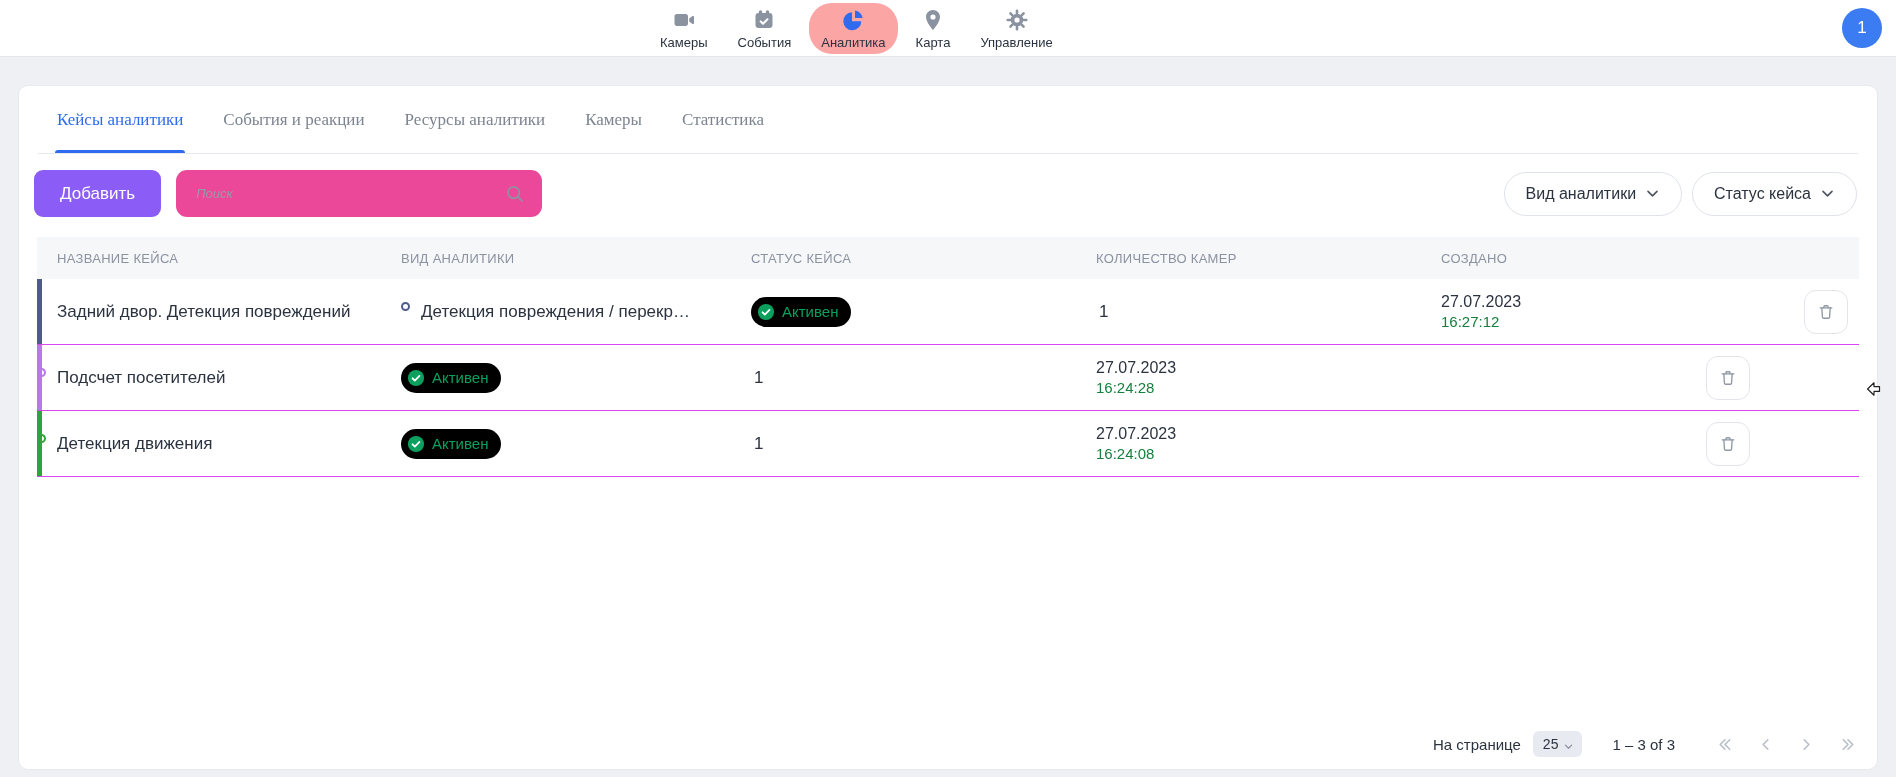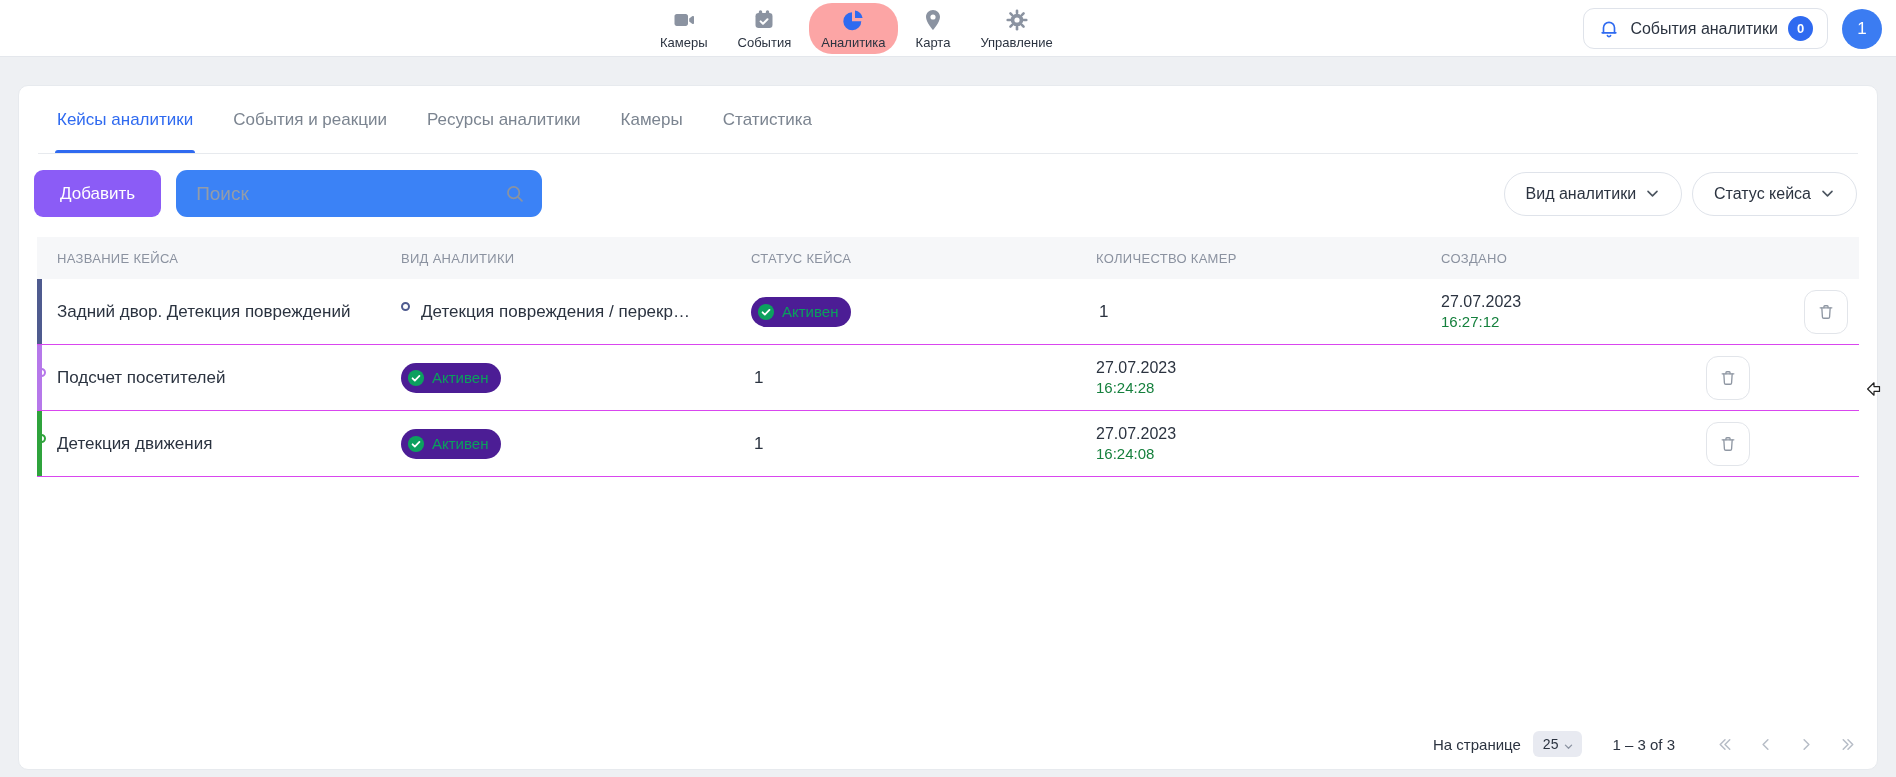--- a/index.html
+++ b/index.html
@@ -53,39 +53,39 @@
   }
 
   
   .card {
     position:absolute; left:18px; right:18px; top:85px; bottom:7px;
     background:#fff; border:1px solid #e7eaee; border-radius:10px;
   }
   .tabs-row { display:flex; gap:40px; padding:24px 38px 0; }
   .tab {
     font-size:17px; color:#7b8490; padding-bottom:23px; position:relative;
-    cursor:pointer; white-space:nowrap; background:none; border:none; font-family:Liberation Sans, sans-serif;
+    cursor:pointer; white-space:nowrap; background:none; border:none; font-family:Liberation Serif, serif;
   }
   .tab.active { color:#2f6af0; }
   .tab.active::after {
     content:''; position:absolute; left:-2px; right:-2px; bottom:0; height:3px;
     background:#2f6af0; border-radius:3px 3px 0 0;
   }
   .tabs-divider { height:1px; background:#e7eaee; margin:0 19px; }
 
   
   .toolbar { display:flex; align-items:center; margin:16px 20px 0 15px; height:47px; }
   .add-btn {
     height:47px; padding:0 26px; background:#8b5cf6; color:#fff; font-size:17px;
     border:none; border-radius:9px; cursor:pointer; font-family:inherit;
   }
   .search { position:relative; width:366px; height:47px; margin-left:15px; }
   .search input {
-    width:100%; height:100%; background:#3b82f6; border:none; border-radius:11px;
-    padding:0 52px 0 20px; font-size:19px; color:#2b3340; font-family:inherit; outline:none;
+    width:100%; height:100%; background:#ec4899; border:none; border-radius:11px;
+    padding:0 52px 0 20px; font-size:13px; color:#2b3340; font-family:inherit; outline:none;font-style:italic;
   }
   .search input::placeholder { color:#949ca8; }
   .search .mag { position:absolute; right:17px; top:13px; width:21px; height:21px; cursor:pointer; }
   .toolbar-spacer { flex:1; }
   .filter-pill {
     display:flex; align-items:center; gap:9px; height:44px; padding:0 21px;
     background:#fff; border:1px solid #dfe3ea; border-radius:22px; cursor:pointer;
     font-size:16px; color:#2b3340; font-family:inherit; white-space:nowrap;
   }
   .filter-pill + .filter-pill { margin-left:10px; }
@@ -112,21 +112,21 @@
   .alert-circle {
     width:25px; height:25px; border-radius:50%; background:#fbe6e6; color:#e23d3d;
     font-size:15px; font-weight:bold; display:flex; align-items:center; justify-content:center;
   }
   .c-type { display:flex; align-items:flex-start; }
   .type-dot {
     width:9px; height:9px; border:2px solid #888; border-radius:50%; margin-right:11px; flex:0 0 auto;
   }
   .badge {
     display:inline-flex; align-items:center; gap:7px; height:30px; padding:0 13px 0 6px;
-    background:#4c1d95; border-radius:16px; color:#0aa05c; font-size:15px; width:fit-content;
+    background:#000000; border-radius:16px; color:#0aa05c; font-size:15px; width:fit-content;
   }
   .badge svg { width:18px; height:18px; display:block; }
   .c-count { padding-left:3px; }
   .c-created .date { font-size:16px; line-height:21px; }
   .c-created .time { font-size:15px; line-height:20px; color:#15803d; }
   .c-actions { display:flex; justify-content:flex-end; padding-right:11px; }
   .trash-btn {
     width:44px; height:44px; background:#fff; border:1px solid #e2e5ea; border-radius:12px;
     display:flex; align-items:center; justify-content:center; cursor:pointer;
   }
@@ -207,31 +207,20 @@
             <rect x="10.7" y="1.4" width="2.6" height="5" rx="1.3" transform="rotate(315 12 12)"></rect>
           </g>
           <circle cx="12" cy="12" r="2.6" fill="#fff"></circle>
         </svg>
       </span>
       <span class="nav-label">Управление</span>
     </div>
   </nav>
 
   <div class="topbar-right">
-    <button class="events-btn">
-      <span class="bell">
-        <svg viewBox="0 0 24 24" fill="none" stroke="#2f6af0" stroke-width="1.8" stroke-linecap="round" stroke-linejoin="round">
-            <path d="M18 16v-5.3a6 6 0 1 0-12 0V16"></path>
-            <path d="M4.5 16.2h15"></path>
-            <path d="M10.3 19.2a1.9 1.9 0 0 0 3.4 0"></path>
-          </svg>
-      </span>
-      <span class="events-label">События аналитики</span>
-      <span class="events-badge">0</span>
-    </button>
     <div class="avatar">1</div>
   </div>
 </header>
 
 <main class="card">
 
   <div class="tabs-row">
     <button class="tab active">Кейсы аналитики</button>
     <button class="tab">События и реакции</button>
     <button class="tab">Ресурсы аналитики</button>

